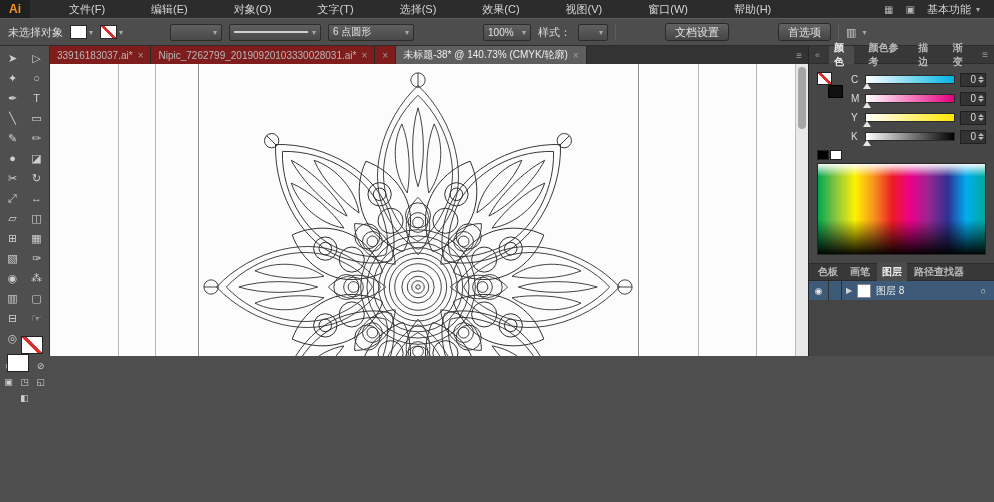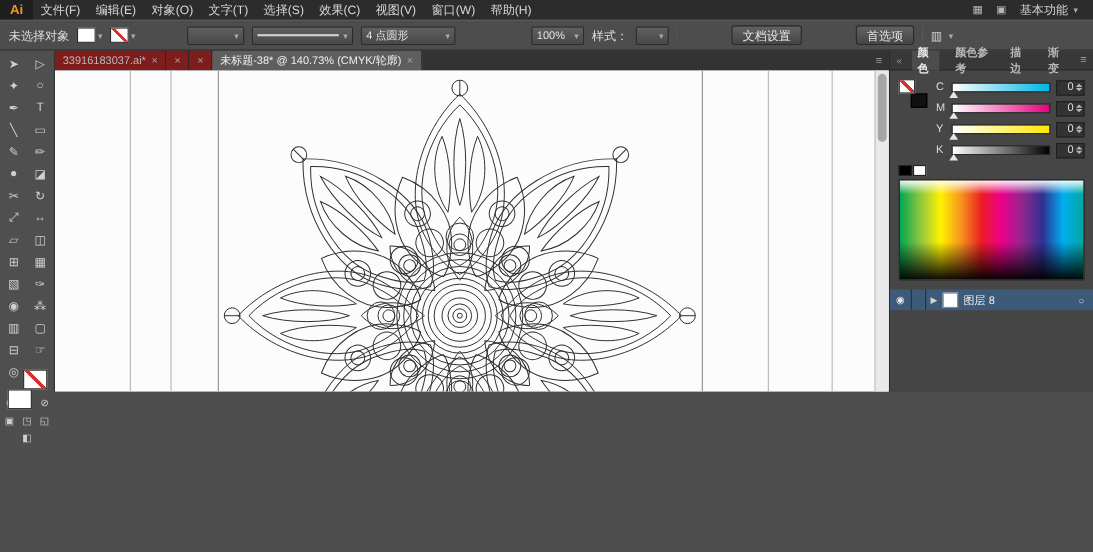--- a/index.html
+++ b/index.html
@@ -5,21 +5,21 @@
   * { margin:0; padding:0; box-sizing:border-box; }
   html,body { width:994px; height:502px; overflow:hidden; background:#4e4e4e;
               font-family:"Liberation Sans","DejaVu Sans",sans-serif; }
   .app { width:994px; height:356px; display:flex; flex-direction:column; }
 
   
   .menubar { height:18px; background:#2c2c2c; display:flex; align-items:center;
              font-size:11px; color:#d6d6d6; flex:0 0 auto; }
   .logo { width:30px; height:18px; background:#1f1f1f; color:#f7941d; font-weight:bold;
           font-size:12px; display:flex; align-items:center; justify-content:center; }
-  .menu-item { padding:0 7px; height:18px; display:flex; align-items:center; cursor:default; }
+  .menu-item { padding:0 7px; height:18px; display:flex; align-items:center; cursor:default;margin-left:32px; }
   .menubar-right { margin-left:auto; display:flex; align-items:center; gap:12px; padding-right:14px; }
   .mb-icon { color:#b8b8b8; font-size:10px; }
   .workspace { display:flex; align-items:center; gap:5px; color:#cfcfcf; }
   .caret { font-size:8px; color:#aaa; }
 
   
   .controlbar { height:28px; background:#4d4d4d; border-top:1px solid #5d5d5d;
                 border-bottom:1px solid #2d2d2d; display:flex; align-items:center;
                 gap:7px; padding:0 8px; font-size:11px; color:#dddddd; flex:0 0 auto; }
   .divider { width:1px; height:18px; background:#3a3a3a; border-right:1px solid #5e5e5e; }
@@ -172,21 +172,21 @@
     </span>
     <span class="link-label">描边：</span>
     <span class="dropdown dd-stroke">
       <span style="margin-left:auto" class="caret">▾</span>
     </span>
     <span class="dropdown dd-brush">
       <span class="brush-line"></span>
       <span class="caret">▾</span>
     </span>
     <span class="dropdown dd-brushname">
-      <span>4 点圆形</span>
+      <span>6 点圆形</span>
       <span style="margin-left:auto" class="caret">▾</span>
     </span>
     <span class="link-label">不透明度：</span>
     <span class="dropdown dd-opacity">
       <span>100%</span>
       <span style="margin-left:auto" class="caret">▾</span>
     </span>
     <span>样式：</span>
     <span class="dropdown dd-style">
       <span style="margin-left:auto" class="caret">▾</span>
@@ -249,20 +249,21 @@
         </div>
     </div>
 
     <div class="center">
       <div class="tabbar">
         <span class="tab first">
           <span>33916183037.ai*</span>
           <span class="tab-close">×</span>
         </span>
         <span class="tab">
+          <span>Nipic_7262799_20190920103330028031.ai*</span>
           <span class="tab-close">×</span>
         </span>
         <span class="tab">
           <span class="tab-close">×</span>
         </span>
         <span class="tab active">
           <span>未标题-38* @ 140.73% (CMYK/轮廓)</span>
           <span class="tab-close">×</span>
         </span>
         <span class="tabbar-end">≡</span>
@@ -434,20 +435,26 @@
             </div>
           </div>
         </div>
         <div class="bw-row">
           <span class="bw b"></span>
           <span class="bw w"></span>
         </div>
         <div class="spectrum"></div>
       </div>
 
+      <div class="dock-tabs2">
+        <span class="dock-tab">色板</span>
+        <span class="dock-tab">画笔</span>
+        <span class="dock-tab active">图层</span>
+        <span class="dock-tab">路径查找器</span>
+      </div>
 
       <div class="layers">
         <div class="layer-row">
           <span class="eye-cell">◉</span>
           <span class="lock-cell"></span>
           <span class="disclosure">▶</span>
           <span class="layer-thumb"></span>
           <span class="layer-name">图层 8</span>
           <span class="layer-target">○</span>
         </div>

